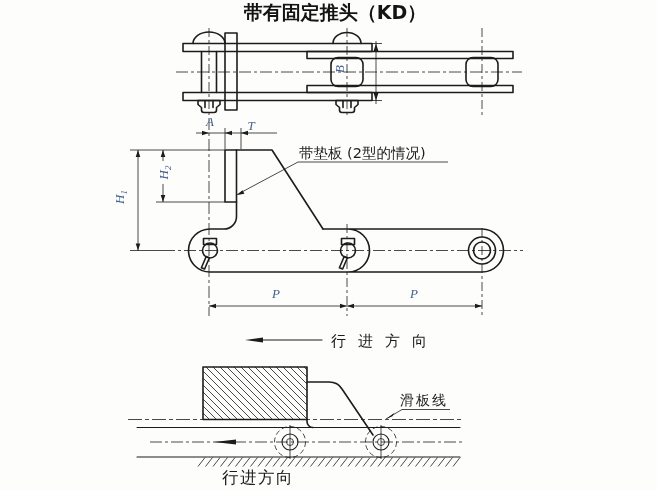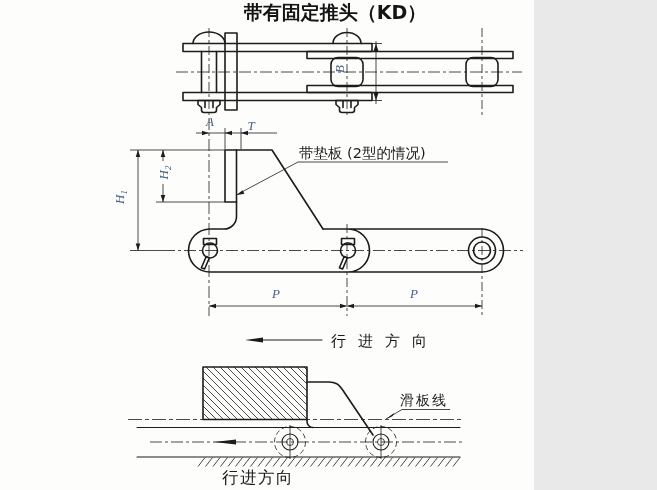--- a/index.html
+++ b/index.html
@@ -1,17 +1,17 @@
 <!DOCTYPE html>
 <html><head>
 <meta charset="utf-8">
 <style>
   html,body{margin:0;padding:0}
   body{background:#e9e9e9}
-  .page{position:relative;width:534px;height:490px;background:var(--background,#fdfdfc);overflow:hidden;font-family:"DejaVu Sans",sans-serif}
+  .page{position:relative;width:657px;height:490px;background:var(--background,#fdfdfc);overflow:hidden;font-family:"DejaVu Sans",sans-serif}
   svg{display:block}
   .ol{stroke:var(--line,#1c1c1c);stroke-width:1.6;fill:none;stroke-linecap:round;stroke-linejoin:round}
   .md{stroke:var(--line,#1c1c1c);stroke-width:1.1;fill:none;stroke-linecap:round}
   .tn{stroke:var(--line,#1c1c1c);stroke-width:0.8;fill:none}
   .fillb{fill:var(--line,#1c1c1c);stroke:none}
   .title-txt{font-family:"DejaVu Sans",sans-serif;font-weight:bold;font-size:19px;fill:#141414}
   .cjk{font-family:"DejaVu Sans",sans-serif;fill:#1c1c1c}
   .dim{font-family:"Liberation Serif",serif;font-style:italic;font-size:13px;fill:var(--dim-text,#44618f)}
 </style>
 </head>

